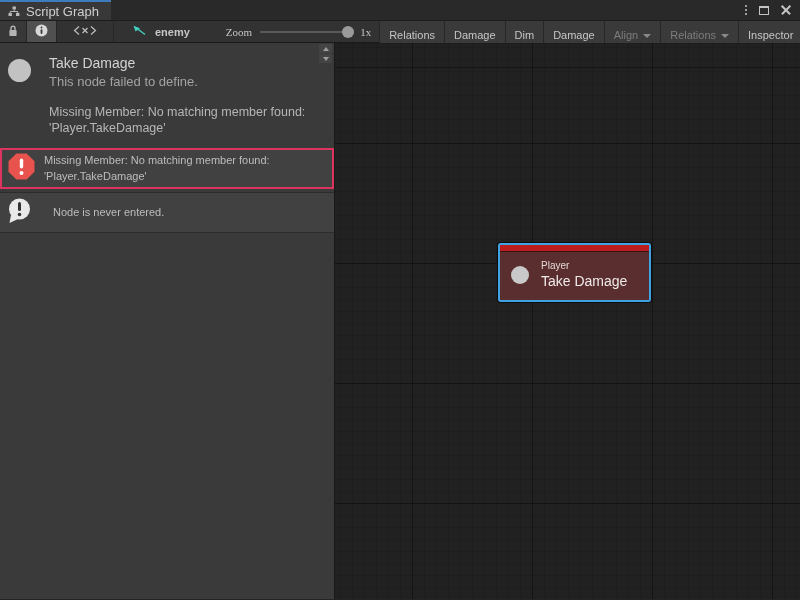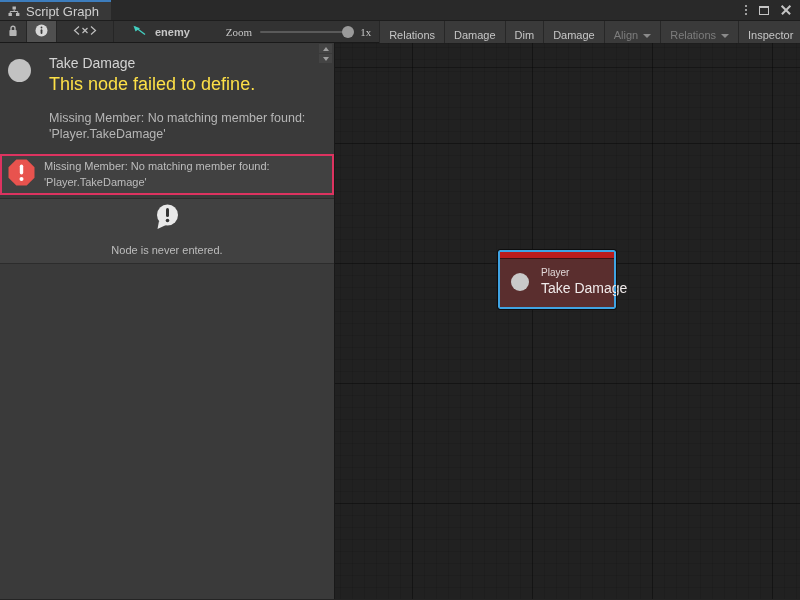--- a/index.html
+++ b/index.html
@@ -82,48 +82,48 @@
   .spin-btn { flex:1; background:#444; display:flex; align-items:center; justify-content:center; }
   .tri-up { width:0;height:0;border-left:3.5px solid transparent;border-right:3.5px solid transparent;border-bottom:4px solid #9e9e9e; }
   .tri-down { width:0;height:0;border-left:3.5px solid transparent;border-right:3.5px solid transparent;border-top:4px solid #9e9e9e; }
 
   .node-summary { display:flex; padding:12px 8px 10px 6px; min-height:86px; }
   .big-circle {
     width:23px; height:23px; border-radius:50%; background:#c2c2c2; margin:4px 8px 0 2px; flex:none;
   }
   .summary-texts { margin-left:10px; }
   .sum-title { font-size:14px; color:#d3d3d3; margin-bottom:3px; }
-  .sum-line { font-size:18px; color:#fde047; }
+  .sum-line { font-size:13px; color:#a3a3a3; }
   .sum-gap { height:16px; }
   .sum-err { font-size:12.5px; color:#b6b6b6; line-height:1.25; }
 
   .error-box {
     margin-top:2px; border:2px solid #dd3360; background:#414141;
     display:flex; align-items:center; gap:9px; padding:3px 6px; min-height:36px;
   }
   .msg-text { font-size:11px; color:#bdbdbd; line-height:1.4; }
 
   .warn-box {
     margin-top:3px; background:#414141;
     border-top:1px solid #2c2c2c; border-bottom:1px solid #2c2c2c;
-    display:flex; align-items:center; gap:9px; padding:4px 6px; min-height:34px;flex-direction:column;
+    display:flex; align-items:center; gap:20px; padding:4px 6px; min-height:34px;
   }
 
   
   .graph {
     flex:1; position:relative; background:#212121;
     background-image:
       repeating-linear-gradient(to right, rgba(0,0,0,0.32) 0 1px, transparent 1px 120px),
       repeating-linear-gradient(to bottom, rgba(0,0,0,0.32) 0 1px, transparent 1px 120px),
       repeating-linear-gradient(to right, rgba(0,0,0,0.10) 0 1px, transparent 1px 12px),
       repeating-linear-gradient(to bottom, rgba(0,0,0,0.10) 0 1px, transparent 1px 12px);
     background-position: 77px 100px, 77px 100px, 5px 4px, 5px 4px;
   }
   .node {
-    position:absolute; left:163px; top:207px; width:118px;
+    position:absolute; left:163px; top:200px; width:153px;
     background:#5a2e2e; border:2px solid #3fa3e3; outline:1px solid #0e0e0e;
     border-radius:2px;
   }
   .node-header { height:7px; background:#bc1c1c; border-bottom:1px solid #381414; }
   .node-body { display:flex; align-items:center; padding:8px 8px 11px 11px; }
   .port-circle { width:18px; height:18px; border-radius:50%; background:#c9c9c9; flex:none; }
   .node-texts { margin-left:12px; }
   .n-type { font-size:10px; color:#e2d8d8; margin-bottom:2px; }
   .n-title { font-size:14px; color:#f0eaea; white-space:nowrap; }
 </style>

